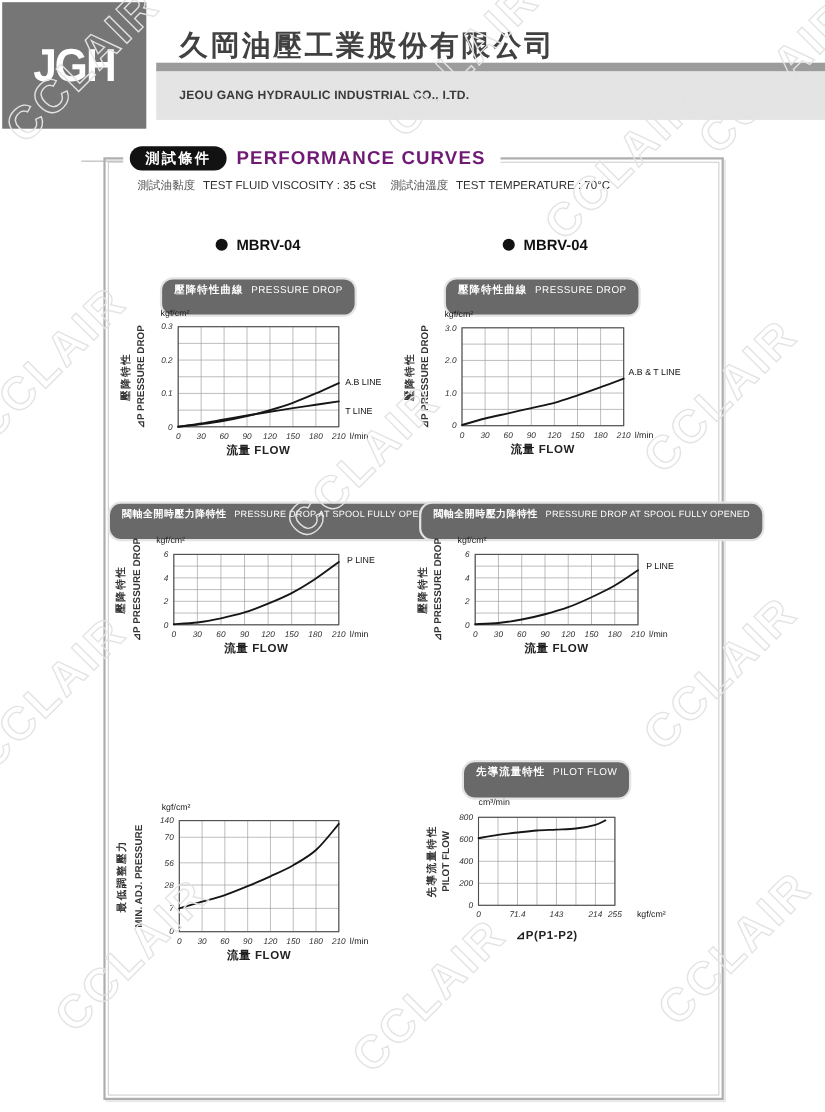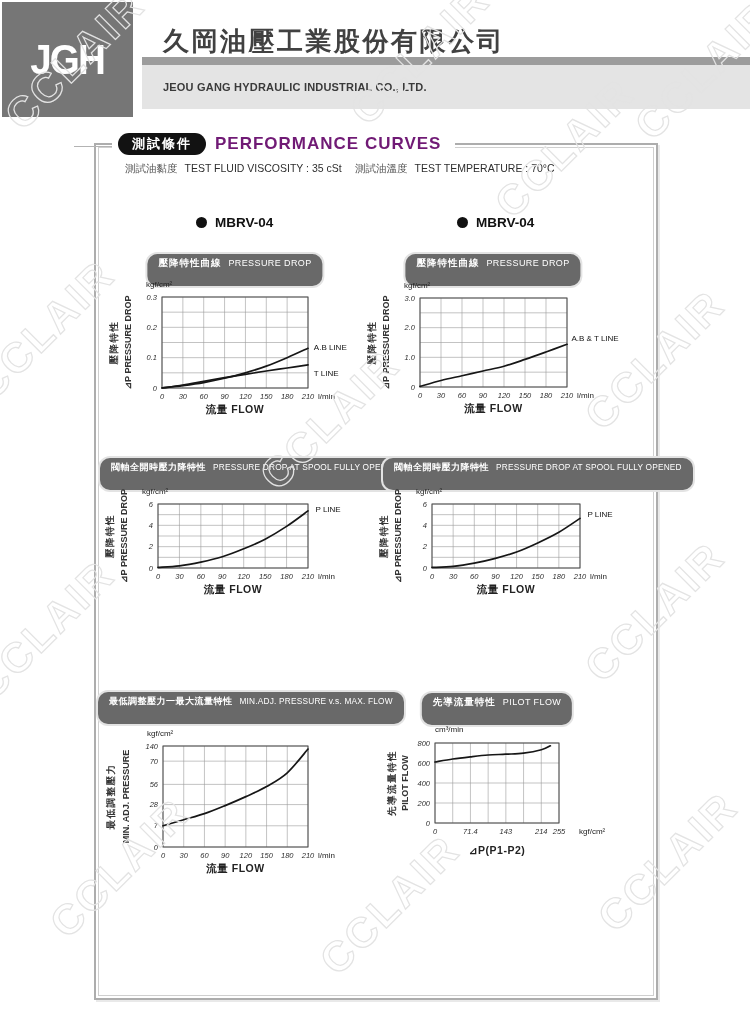--- a/index.html
+++ b/index.html
@@ -276,24 +276,20 @@
         <text x="38" y="44" class="unit">kgf/cm²</text>
         <text x="212" y="129" class="unit">l/min</text>
         <text x="9" y="86" text-anchor="middle" class="ylabzh" transform="rotate(-90 9 86)">壓降特性</text>
         <text x="23" y="86" text-anchor="middle" class="ylaben" transform="rotate(-90 23 86)">⊿P PRESSURE DROP</text>
         <text x="128" y="143" text-anchor="middle" class="xlab">流量 FLOW</text>
         <path d="M54 117.46672000000001C57.52486666666667 117.28896 68.10193333333333 117.1112 75.14920000000001 116.40016C82.19646666666668 115.68912 89.23633333333333 114.53368 96.2836 113.20048C103.33086666666668 111.86728 110.38553333333333 110.26744 117.4328 108.40096C124.48006666666667 106.53448 131.51993333333334 104.57930666666667 138.5672 102.0016C145.6144666666667 99.42389333333333 152.66913333333335 96.224 159.71640000000002 92.93472C166.7636666666667 89.64544 173.80353333333332 86.35528 180.8508 82.26592C187.89806666666667 78.17656 198.47513333333333 70.70978666666667 202 68.39856" class="curve"></path>
         <text x="209.4" y="67.24000000000001" class="slab">P LINE</text>
       </svg>
     </div>
   <div class="chart" style="left: 95px; top: 685px; width: 310px; height: 200px;">
-      <div class="pill small" style="top: 7px; left: 3px;">
-        <span class="zh">最低調整壓力一最大流量特性</span>
-        <span class="en">MIN.ADJ. PRESSURE v.s. MAX. FLOW</span>
-      </div>
       <svg width="310" height="200" viewBox="0 0 310 200">
         <line x1="68" y1="61" x2="68" y2="162" class="grid"></line>
         <line x1="88.7205" y1="61" x2="88.7205" y2="162" class="grid"></line>
         <line x1="109.4265" y1="61" x2="109.4265" y2="162" class="grid"></line>
         <line x1="130.147" y1="61" x2="130.147" y2="162" class="grid"></line>
         <line x1="150.853" y1="61" x2="150.853" y2="162" class="grid"></line>
         <line x1="171.57350000000002" y1="61" x2="171.57350000000002" y2="162" class="grid"></line>
         <line x1="192.27949999999998" y1="61" x2="192.27949999999998" y2="162" class="grid"></line>
         <line x1="213" y1="61" x2="213" y2="162" class="grid"></line>
         <line x1="68" y1="162" x2="213" y2="162" class="grid"></line>

